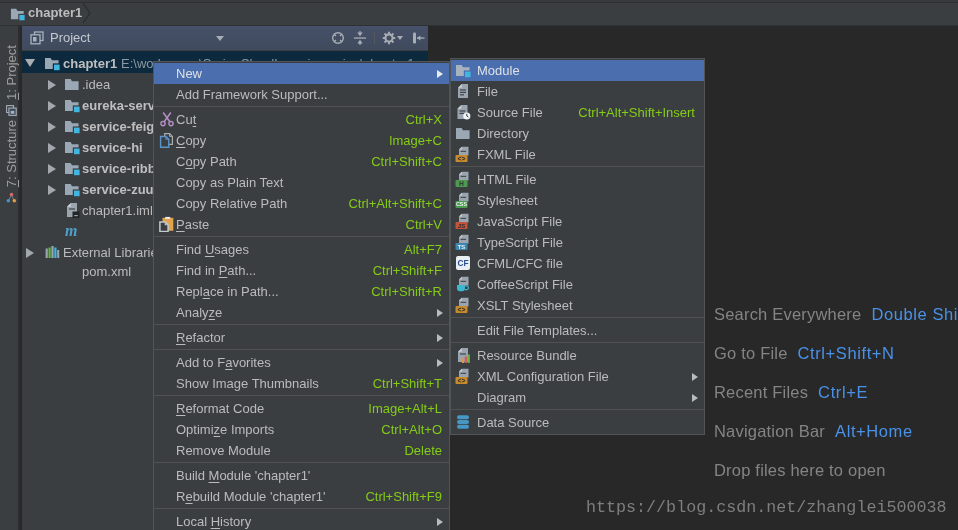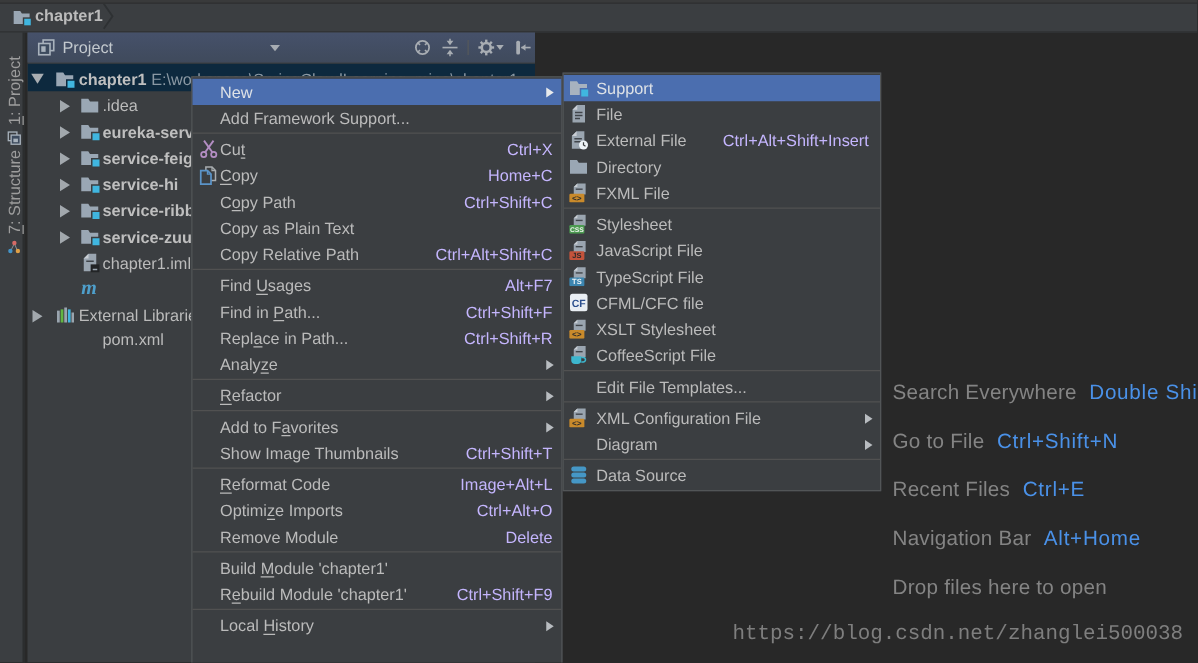--- a/index.html
+++ b/index.html
@@ -34,21 +34,21 @@
 .hint { position:absolute; font-size:16.5px; letter-spacing:0.2px; color:#848484; white-space:nowrap; }
 .hint b { font-weight:normal; color:#4a91e8; margin-left:10px; letter-spacing:0.6px; }
 #wm { position:absolute; left:586px; top:498px; font-family:"Liberation Mono", monospace; font-size:16.7px; color:#7e7e7e; white-space:nowrap; }
 
 
 .menu { position:absolute; background:#3b3e41; border:1px solid #525557; padding:1px 0; }
 .mi { position:relative; display:flex; align-items:center; height:21px; font-size:13px; color:#bbbbbb; white-space:nowrap; }
 .mi.on { background:#4b6eaf; color:#dde1e6; }
 .mi .ico { position:absolute; left:5px; top:2px; width:16px; height:16px; }
 .mi .lb { margin-left:22px; }
-.mi .sc { margin-left:auto; margin-right:7px; color:#c4b5fd; }
+.mi .sc { margin-left:auto; margin-right:7px; color:#84cc16; }
 .sep { height:1px; background:#515151; margin:1px 0 2px 0; }
 .sub { position:absolute; right:6px; top:6.5px; width:0; height:0; border-left:6px solid #b8bcc0; border-top:4px solid transparent; border-bottom:4px solid transparent; }
 .mi.on .sub { border-left-color:#e8eaec; }
 #menu2 .mi .ico { left:4px; }
 #menu2 .mi .lb { margin-left:26px; }
 #menu2 .mi .sc { margin-right:9px; }
 u { text-decoration:underline; text-underline-offset:2px; }
 </style>
 </head>
 <body>
@@ -332,33 +332,40 @@
           <use href="#i-cut"></use>
         </svg>
         <span class="lb">Cu<u>t</u></span>
         <span class="sc">Ctrl+X</span>
       </div>
   <div class="mi">
         <svg class="ico" viewBox="0 0 16 16">
           <use href="#i-copy"></use>
         </svg>
         <span class="lb"><u>C</u>opy</span>
-        <span class="sc">Home+C</span>
+        <span class="sc">Image+C</span>
       </div>
   <div class="mi">
         <span class="lb">C<u>o</u>py Path</span>
         <span class="sc">Ctrl+Shift+C</span>
       </div>
   <div class="mi">
         <span class="lb">Copy as Plain Text</span>
       </div>
   <div class="mi">
         <span class="lb">Copy Relative Path</span>
         <span class="sc">Ctrl+Alt+Shift+C</span>
       </div>
+  <div class="mi">
+        <svg class="ico" viewBox="0 0 16 16">
+          <use href="#i-paste"></use>
+        </svg>
+        <span class="lb"><u>P</u>aste</span>
+        <span class="sc">Ctrl+V</span>
+      </div>
   <div class="sep"></div>
   <div class="mi">
         <span class="lb">Find <u>U</u>sages</span>
         <span class="sc">Alt+F7</span>
       </div>
   <div class="mi">
         <span class="lb">Find in <u>P</u>ath...</span>
         <span class="sc">Ctrl+Shift+F</span>
       </div>
   <div class="mi">
@@ -409,33 +416,33 @@
         <span class="lb">Local <u>H</u>istory</span>
         <span class="sub" style="border-left-color:#b8bcc0"></span>
       </div>
 </div>
 
 <div class="menu" id="menu2" style="left:450px; top:58px; width:255px;">
   <div class="mi on">
         <svg class="ico" viewBox="0 0 16 16">
           <use href="#i-mod-s"></use>
         </svg>
-        <span class="lb">Support</span>
+        <span class="lb">Module</span>
       </div>
   <div class="mi">
         <svg class="ico" viewBox="0 0 16 16">
           <use href="#i-file"></use>
         </svg>
         <span class="lb">File</span>
       </div>
   <div class="mi">
         <svg class="ico" viewBox="0 0 16 16">
           <use href="#i-scratch"></use>
         </svg>
-        <span class="lb">External File</span>
+        <span class="lb">Source File</span>
         <span class="sc">Ctrl+Alt+Shift+Insert</span>
       </div>
   <div class="mi">
         <svg class="ico" viewBox="0 0 16 16">
           <use href="#i-folder"></use>
         </svg>
         <span class="lb">Directory</span>
       </div>
   <div class="mi">
         <svg class="ico" viewBox="0 0 16 16">
@@ -443,20 +450,28 @@
           <rect x="0.5" y="9" width="12" height="7" rx="1" fill="#c98a2b"></rect>
           <text x="6.5" y="14.6" font-size="6.5" font-weight="bold" font-family="Liberation Mono" fill="#2b2b2b" text-anchor="middle">&lt;&gt;</text>
         </svg>
         <span class="lb">FXML File</span>
       </div>
   <div class="sep"></div>
   <div class="mi">
         <svg class="ico" viewBox="0 0 16 16">
           <use href="#i-badge"></use>
           <rect x="0.5" y="9" width="12" height="7" rx="1" fill="#4c9b51"></rect>
+          <text x="6.5" y="14.8" font-size="6.8" font-weight="bold" font-family="Liberation Sans" fill="#2f3d30" text-anchor="middle">H</text>
+        </svg>
+        <span class="lb">HTML File</span>
+      </div>
+  <div class="mi">
+        <svg class="ico" viewBox="0 0 16 16">
+          <use href="#i-badge"></use>
+          <rect x="0.5" y="9" width="12" height="7" rx="1" fill="#4c9b51"></rect>
           <text x="6.5" y="14.3" font-size="5.4" font-weight="bold" font-family="Liberation Sans" fill="#eef4ee" text-anchor="middle">CSS</text>
         </svg>
         <span class="lb">Stylesheet</span>
       </div>
   <div class="mi">
         <svg class="ico" viewBox="0 0 16 16">
           <use href="#i-badge"></use>
           <rect x="0.5" y="9" width="12" height="7" rx="1" fill="#c4533b"></rect>
           <text x="6.5" y="14.5" font-size="6" font-weight="bold" font-family="Liberation Sans" fill="#2b2b2b" text-anchor="middle">JS</text>
         </svg>
@@ -471,37 +486,43 @@
         <span class="lb">TypeScript File</span>
       </div>
   <div class="mi">
         <svg class="ico" viewBox="0 0 16 16">
           <use href="#i-cf"></use>
         </svg>
         <span class="lb">CFML/CFC file</span>
       </div>
   <div class="mi">
         <svg class="ico" viewBox="0 0 16 16">
+          <use href="#i-coffee"></use>
+        </svg>
+        <span class="lb">CoffeeScript File</span>
+      </div>
+  <div class="mi">
+        <svg class="ico" viewBox="0 0 16 16">
           <use href="#i-badge"></use>
           <rect x="0.5" y="9" width="12" height="7" rx="1" fill="#c98a2b"></rect>
           <text x="6.5" y="14.6" font-size="6.5" font-weight="bold" font-family="Liberation Mono" fill="#2b2b2b" text-anchor="middle">&lt;&gt;</text>
         </svg>
         <span class="lb">XSLT Stylesheet</span>
       </div>
-  <div class="mi">
-        <svg class="ico" viewBox="0 0 16 16">
-          <use href="#i-coffee"></use>
-        </svg>
-        <span class="lb">CoffeeScript File</span>
-      </div>
   <div class="sep"></div>
   <div class="mi">
         <span class="lb">Edit File Templates...</span>
       </div>
   <div class="sep"></div>
+  <div class="mi">
+        <svg class="ico" viewBox="0 0 16 16">
+          <use href="#i-res"></use>
+        </svg>
+        <span class="lb">Resource Bundle</span>
+      </div>
   <div class="mi">
         <svg class="ico" viewBox="0 0 16 16">
           <use href="#i-badge"></use>
           <rect x="0.5" y="9" width="12" height="7" rx="1" fill="#c98a2b"></rect>
           <text x="6.5" y="14.6" font-size="6.5" font-weight="bold" font-family="Liberation Mono" fill="#2b2b2b" text-anchor="middle">&lt;&gt;</text>
         </svg>
         <span class="lb">XML Configuration File</span>
         <span class="sub" style="border-left-color:#b8bcc0"></span>
       </div>
   <div class="mi">

